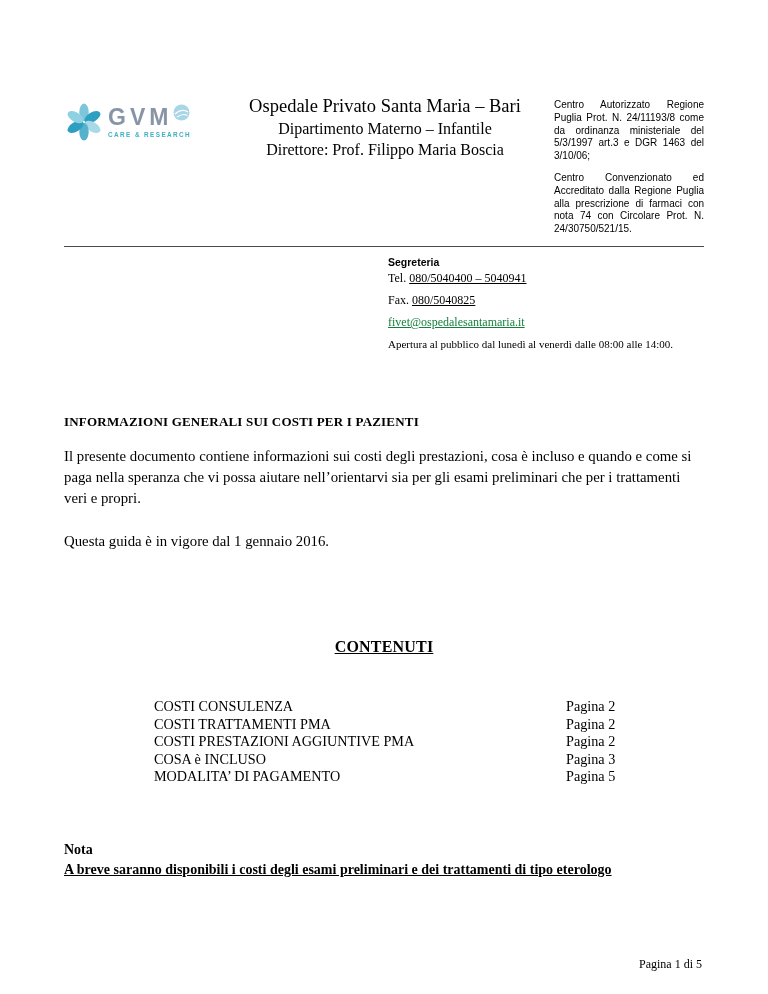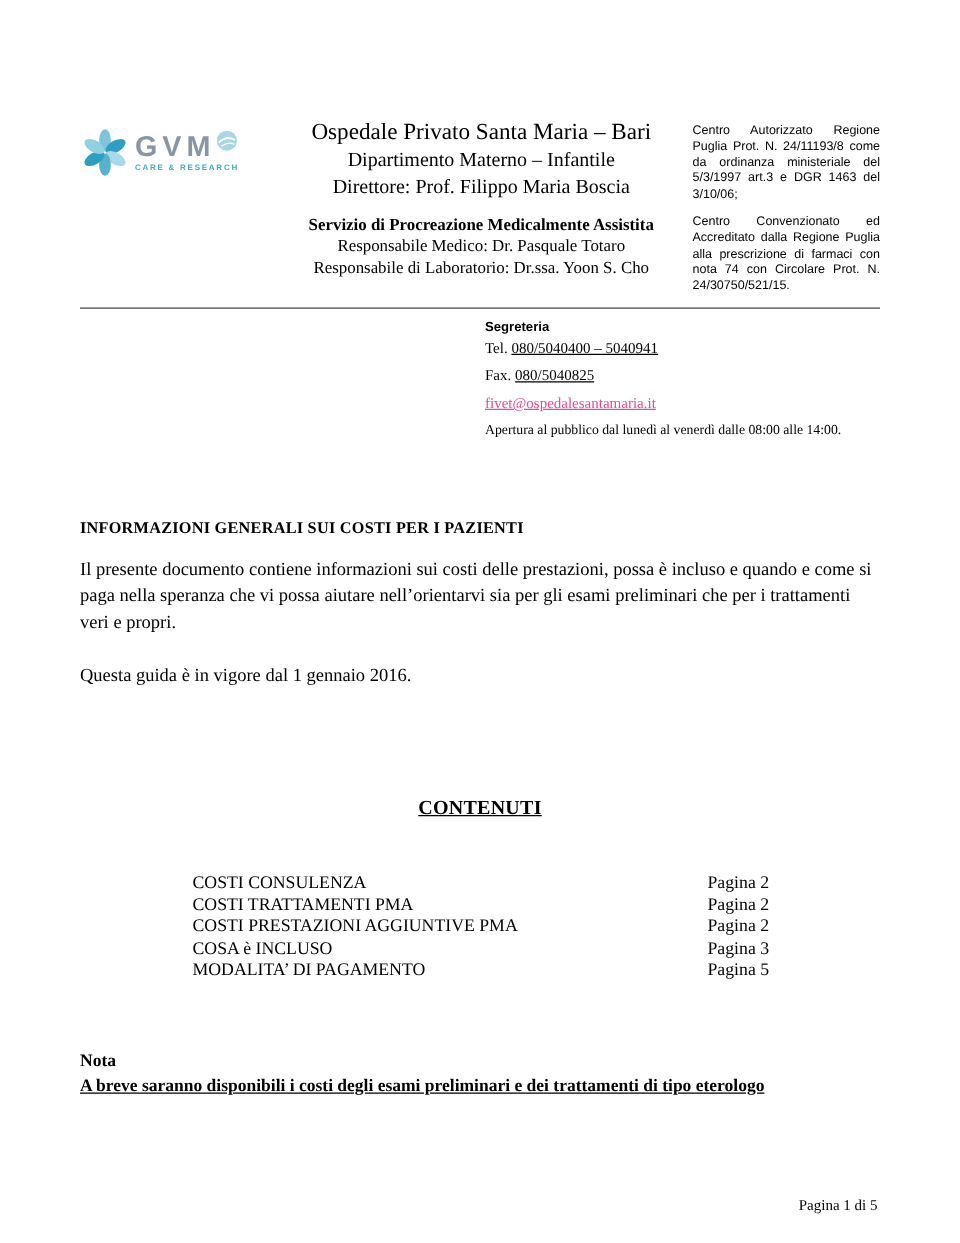--- a/index.html
+++ b/index.html
@@ -50,21 +50,21 @@
 
   
   .contact { margin-left:324px; margin-top:9px; font-size:12px; }
   .contact-label {
     font-family:"Liberation Sans", sans-serif;
     font-size:10.5px; font-weight:700;
   }
   .contact-line { margin-top:3px; }
   .contact-line.gap { margin-top:7px; }
   .u { text-decoration:underline; }
-  .email-link { text-decoration:underline; color:#ec4899; cursor:pointer; }
+  .email-link { text-decoration:underline; color:#15803d; cursor:pointer; }
   .hours { margin-top:8px; font-size:11px; white-space:nowrap; }
 
   
   .section-title { text-align:left; font-size:13px; margin-top:64px; letter-spacing:0.2px; }
   .para { margin-top:16px; font-size:14.8px; line-height:1.42; }
   .para-2 { margin-top:22px; }
 
   .contents-title {
     text-align:center; font-size:16px; margin-top:86px;
     text-decoration:underline; letter-spacing:0.2px;
@@ -115,25 +115,20 @@
             </div>
             <div class="tagline">CARE &amp; RESEARCH</div>
           </div>
         </div>
       </div>
 
       <div class="center-block">
         <h1 class="doc-title">Ospedale Privato Santa Maria – Bari</h1>
         <div class="subtitle">Dipartimento Materno – Infantile</div>
         <div class="subtitle">Direttore: Prof. Filippo Maria Boscia</div>
-        <div class="service-block">
-          <div class="service-title">Servizio di Procreazione Medicalmente Assistita</div>
-          <div class="service-line">Responsabile Medico: Dr. Pasquale Totaro</div>
-          <div class="service-line">Responsabile di Laboratorio: Dr.ssa. Yoon S. Cho</div>
-        </div>
       </div>
 
       <div class="right-notes">
         <p>Centro Autorizzato Regione Puglia Prot. N. 24/11193/8 come da ordinanza ministeriale del 5/3/1997 art.3 e DGR 1463 del 3/10/06;</p>
         <p>Centro Convenzionato ed Accreditato dalla Regione Puglia alla prescrizione di farmaci con nota 74 con Circolare Prot. N. 24/30750/521/15.</p>
       </div>
     </header>
 
     <hr class="rule">
 
@@ -147,21 +142,21 @@
       </div>
       <div class="contact-line gap">
         <a class="email-link">fivet@ospedalesantamaria.it</a>
       </div>
       <div class="hours">Apertura al pubblico dal lunedì al venerdì dalle 08:00 alle 14:00.</div>
     </section>
 
     <main>
       <h2 class="section-title">INFORMAZIONI GENERALI SUI COSTI PER I PAZIENTI</h2>
 
-      <p class="para">Il presente documento contiene informazioni sui costi delle prestazioni, possa è incluso e quando e come si paga nella speranza che vi possa aiutare nell’orientarvi sia per gli esami preliminari che per i trattamenti veri e propri.</p>
+      <p class="para">Il presente documento contiene informazioni sui costi degli prestazioni, cosa è incluso e quando e come si paga nella speranza che vi possa aiutare nell’orientarvi sia per gli esami preliminari che per i trattamenti veri e propri.</p>
       <p class="para para-2">Questa guida è in vigore dal 1 gennaio 2016.</p>
 
       <h3 class="contents-title">CONTENUTI</h3>
 
       <div class="toc">
         <div class="toc-row">
           <span class="toc-label">COSTI CONSULENZA</span>
           <span class="toc-page">Pagina 2</span>
         </div>
         <div class="toc-row">

